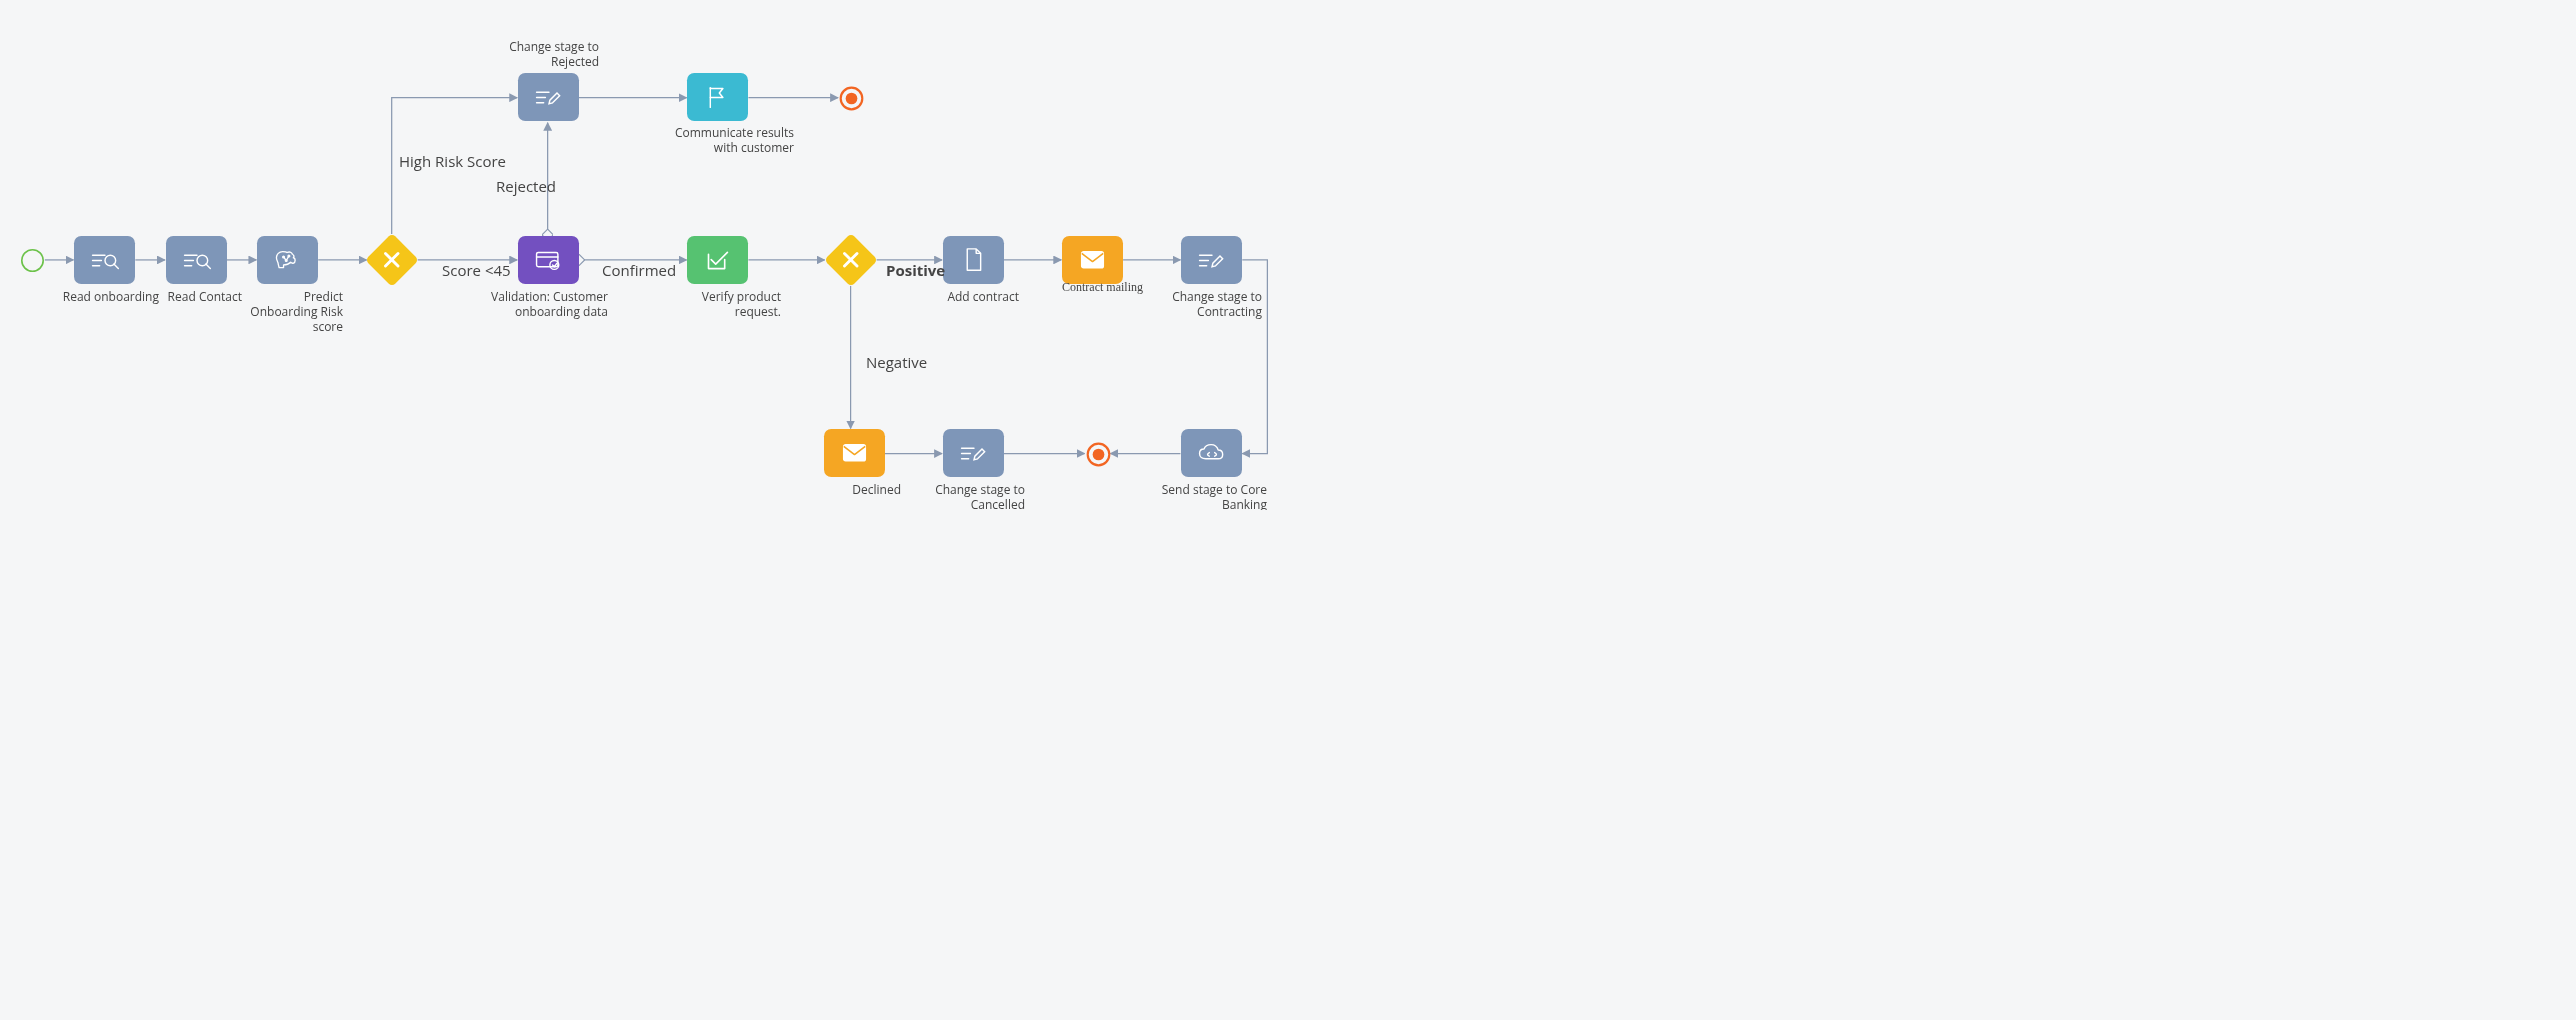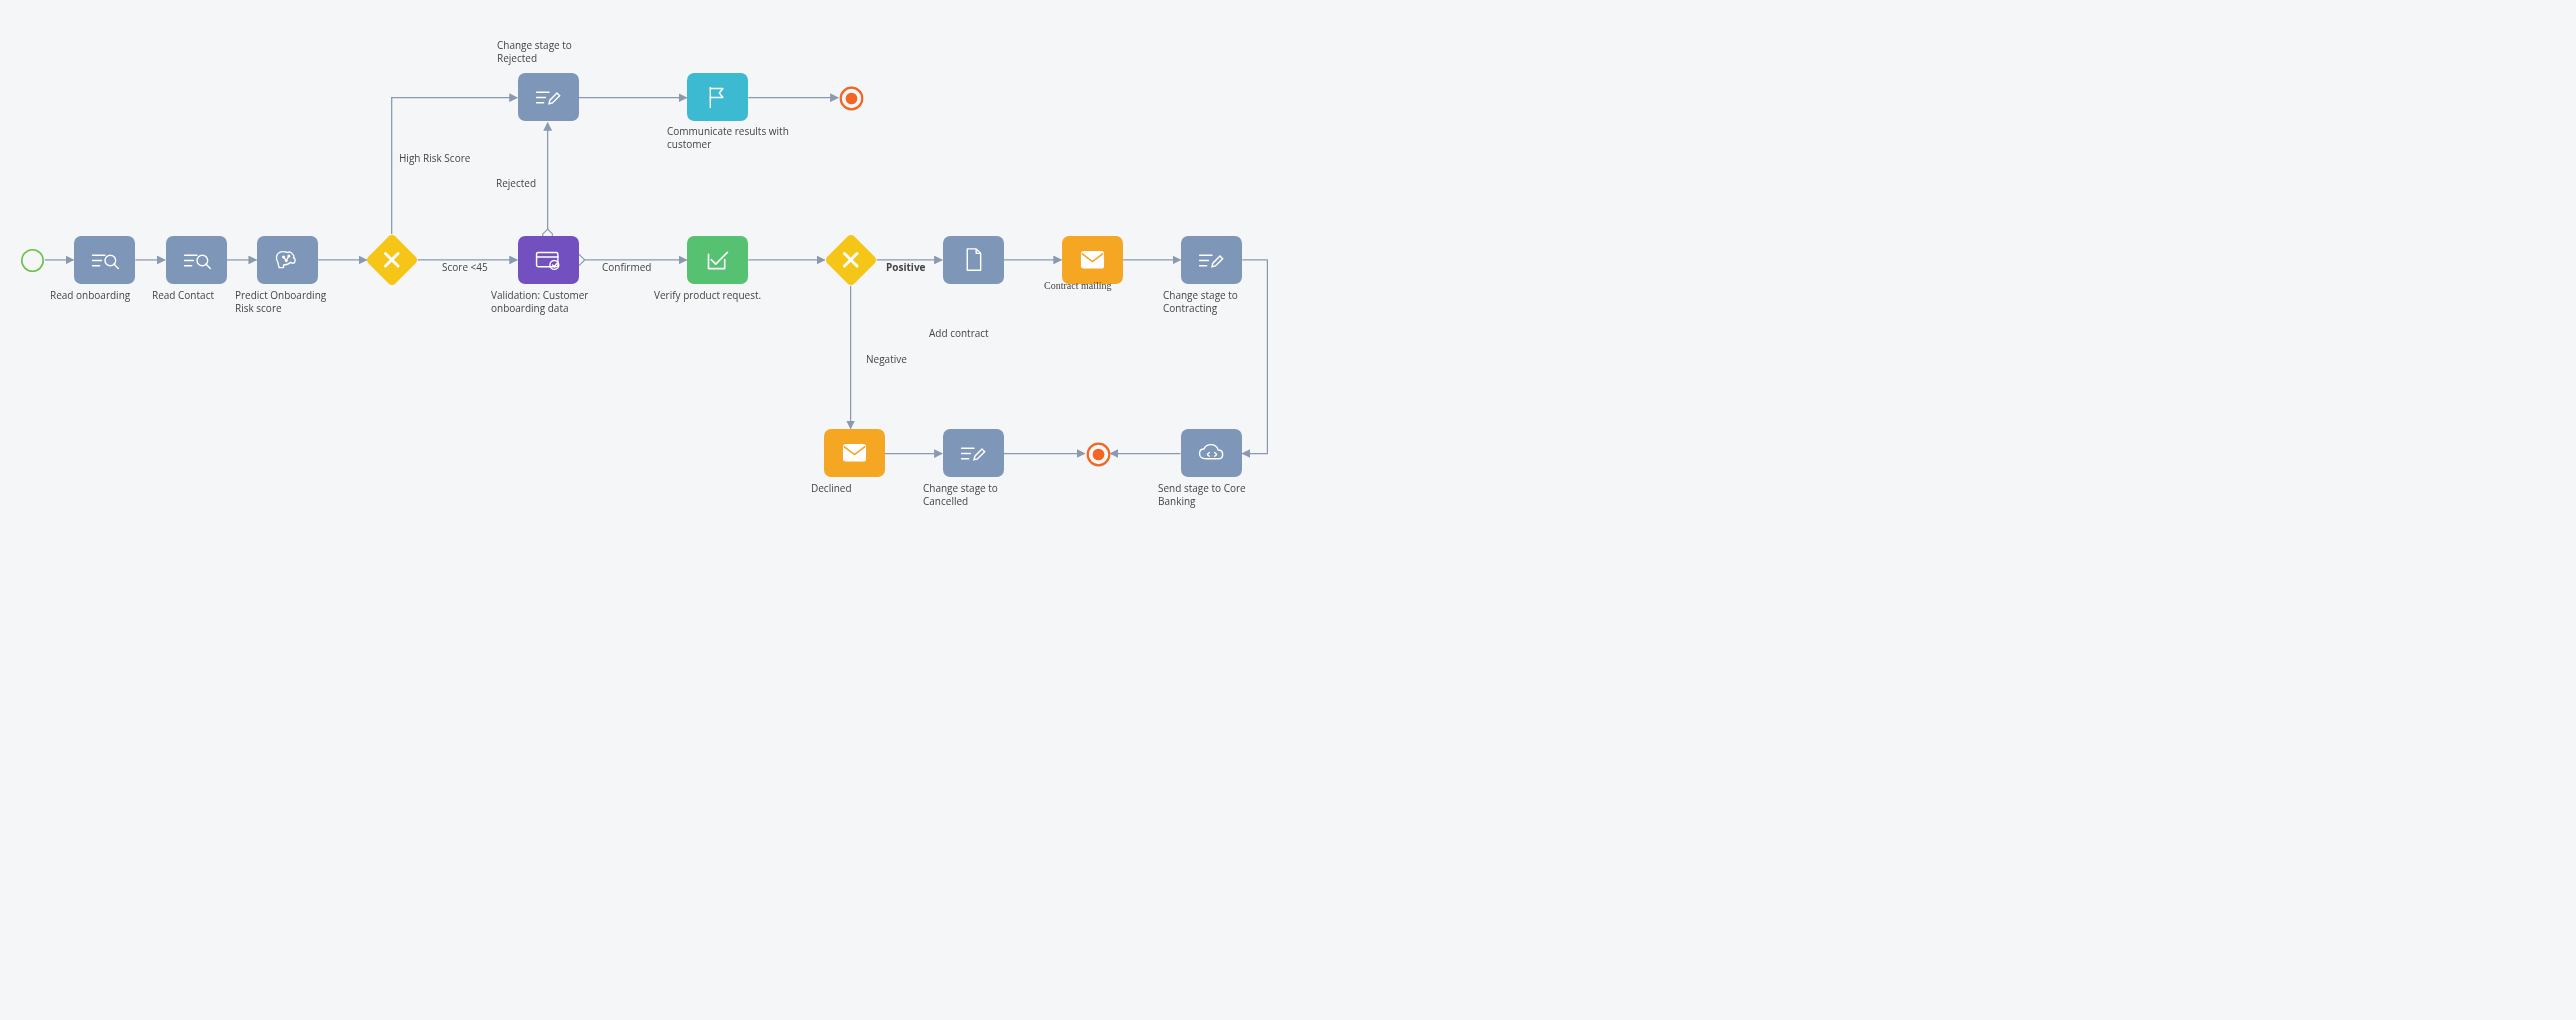--- a/index.html
+++ b/index.html
@@ -1,20 +1,20 @@
 <!DOCTYPE html>
 <html style="font-size:14.3px"><head>
 <meta charset="utf-8">
 <style>
   html, body { margin: 0; padding: 0; background: #f5f6f7; font-family: "Open Sans", "Segoe UI", Arial, sans-serif; }
   #canvas { position: relative; width: 1288px; height: 510px; background: #f5f6f7; }
   svg.bg { position: absolute; top: 0; left: 0; width: 1288px; height: 510px; }
   .node { position: absolute; }
-  .label { position: absolute; text-align: left; font-size: 10px; line-height: 1.25; color: #444; }
-  .edge-label { position: absolute; font-size: 10px; color: #444; white-space: nowrap; }
+  .label { position: absolute; text-align: right; font-size: 12px; line-height: 1.25; color: #444; }
+  .edge-label { position: absolute; font-size: 15px; color: #444; white-space: nowrap; }
   .task-box { width: 61px; height: 48px; border-radius: 7.2px; box-sizing: border-box; }
   .task-blue { background: #7e96b8; }
   .task-purple { background: #7350c0; }
   .task-green { background: #56c271; }
   .task-teal { background: #3bbad2; }
   .task-orange { background: #f5a623; }
   .icon-wrap { width: 61px; height: 48px; display: flex; align-items: center; justify-content: center; }
   .gateway-box { width: 38px; height: 38px; transform: rotate(45deg); background: #f5c518; border-radius: 4.5px; }
 </style>
 </head>
@@ -198,21 +198,21 @@
 <div class="node" style="left:943px; top:236px;">
   <div class="task-box task-blue icon-wrap">
     <svg width="25" height="29" viewBox="0 0 28 32">
           <g stroke="#fff" stroke-width="1.6" fill="none" stroke-linejoin="round">
             <path d="M7 3 H17 L22 8 V27 H7 z"></path>
             <path d="M17 3 V8 H22"></path>
           </g>
         </svg>
   </div>
 </div>
-<div class="label" style="left:929px; top:289px; width:90px;margin-top:38px;">Add contract</div>
+<div class="label" style="left:929px; top:289px; width:90px;">Add contract</div>
 
 <div class="node" style="left:1062px; top:236px;">
   <div class="task-box task-orange icon-wrap">
     <svg width="29" height="21.5" viewBox="0 0 32 24">
           <g stroke="#fff" stroke-width="1.8" fill="#fff" stroke-linejoin="round">
             <rect x="4" y="3" width="24" height="18" rx="2" fill="#fff"></rect>
             <path d="M4 5 L16 14 L28 5" fill="none" stroke="#f5a623"></path>
           </g>
         </svg>
   </div>

